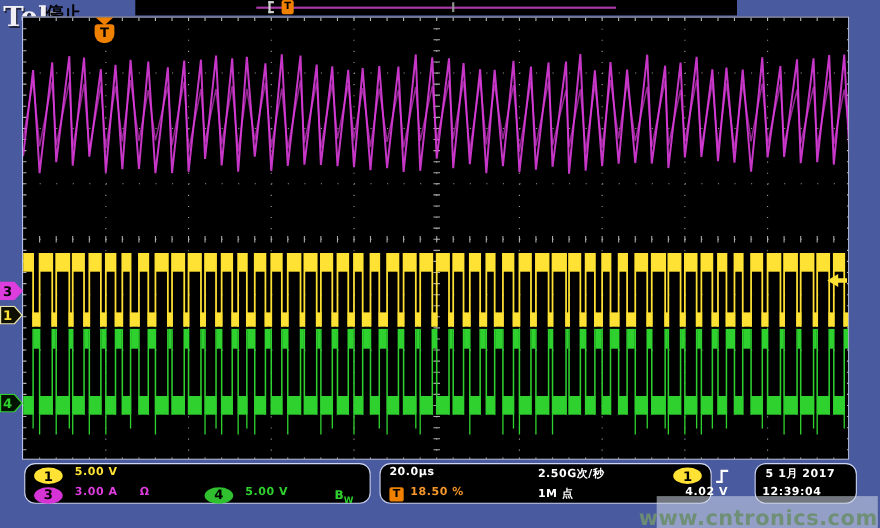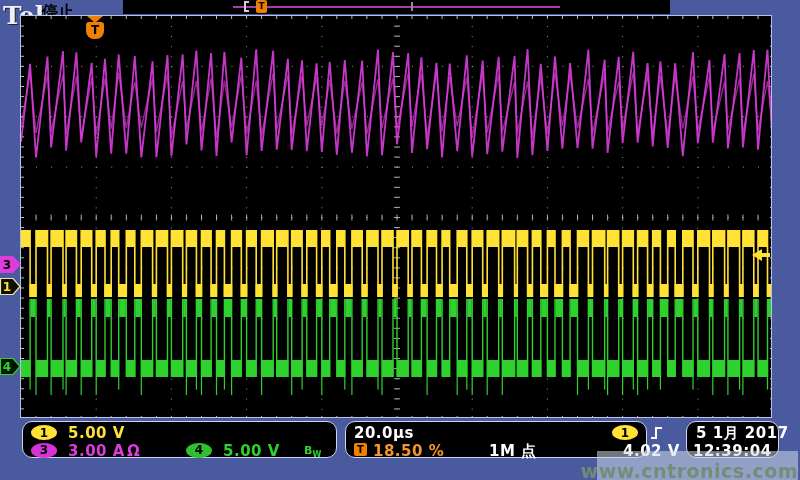--- a/index.html
+++ b/index.html
@@ -37,21 +37,21 @@
   .ch-marker { position:absolute; left:0; }
   .trig-arrow { position:absolute; left:751px; top:247px; }
 
   
   .rbox { position:absolute; top:421px; height:37px; background:#000;
           border:1px solid #ccd4f2; border-radius:10px; }
   .box-ch   { left:22px;  width:315px; }
   .box-horz { left:345px; width:302px; }
   .box-date { left:686px; width:93px; }
 
-  .readout { position:absolute; font-weight:bold; font-size:15px; letter-spacing:0.5px; white-space:nowrap; }
+  .readout { position:absolute; font-weight:bold; font-size:10px; letter-spacing:0.5px; white-space:nowrap; }
   .c-yellow { color:#ffe234; } .c-mag { color:#dd3ddd; } .c-green { color:#2fd12f; }
   .c-white { color:#ffffff; } .c-orange { color:#f5962a; }
 
   .badge-oval { position:absolute; width:26px; height:15px; border-radius:50%;
                 color:#000; font-weight:bold; font-size:12px; display:flex;
                 align-items:center; justify-content:center; }
   .bg-yellow { background:#ffe234; } .bg-mag { background:#d633d6; } .bg-green { background:#2fbf2f; }
 
   .t-badge { position:absolute; width:13px; height:13px; background:#f08000; border-radius:2px;
              color:#000; font-weight:bold; font-size:10px; line-height:13px; text-align:center; }
@@ -591,20 +591,21 @@
   <div class="readout c-mag" style="left:104px; top:19.5px">Ω</div>
   <div class="badge-oval bg-green" style="left:163px; top:20.5px">4</div>
   <div class="readout c-green" style="left:200px; top:19.5px">5.00 V</div>
   <div class="bw" style="left:281px; top:22px"><span>B</span><sub>W</sub></div>
 </div>
 
 <div class="rbox box-horz">
   <div class="readout c-white" style="left:8px; top:2px">20.0μs</div>
   <div class="t-badge" style="left:8px; top:21px">T</div>
   <div class="readout c-orange" style="left:27px; top:19.5px">18.50 %</div>
+  <div class="readout c-white" style="left:143px; top:2px">2.50G次/秒</div>
   <div class="readout c-white" style="left:143px; top:19.5px">1M 点</div>
   <div class="badge-oval bg-yellow" style="left:266px; top:3px">1</div>
   <svg width="13" height="16" style="position:absolute; left:304px; top:3px">
     <path d="M1 13 H6 V3 H12" stroke="#ffffff" stroke-width="2" fill="none"></path>
   </svg>
   <div class="readout c-white" style="left:277px; top:19.5px">4.02 V</div>
 </div>
 
 <div class="rbox box-date">
   <div class="readout c-white" style="left:9px; top:2px">5 1月 2017</div>

